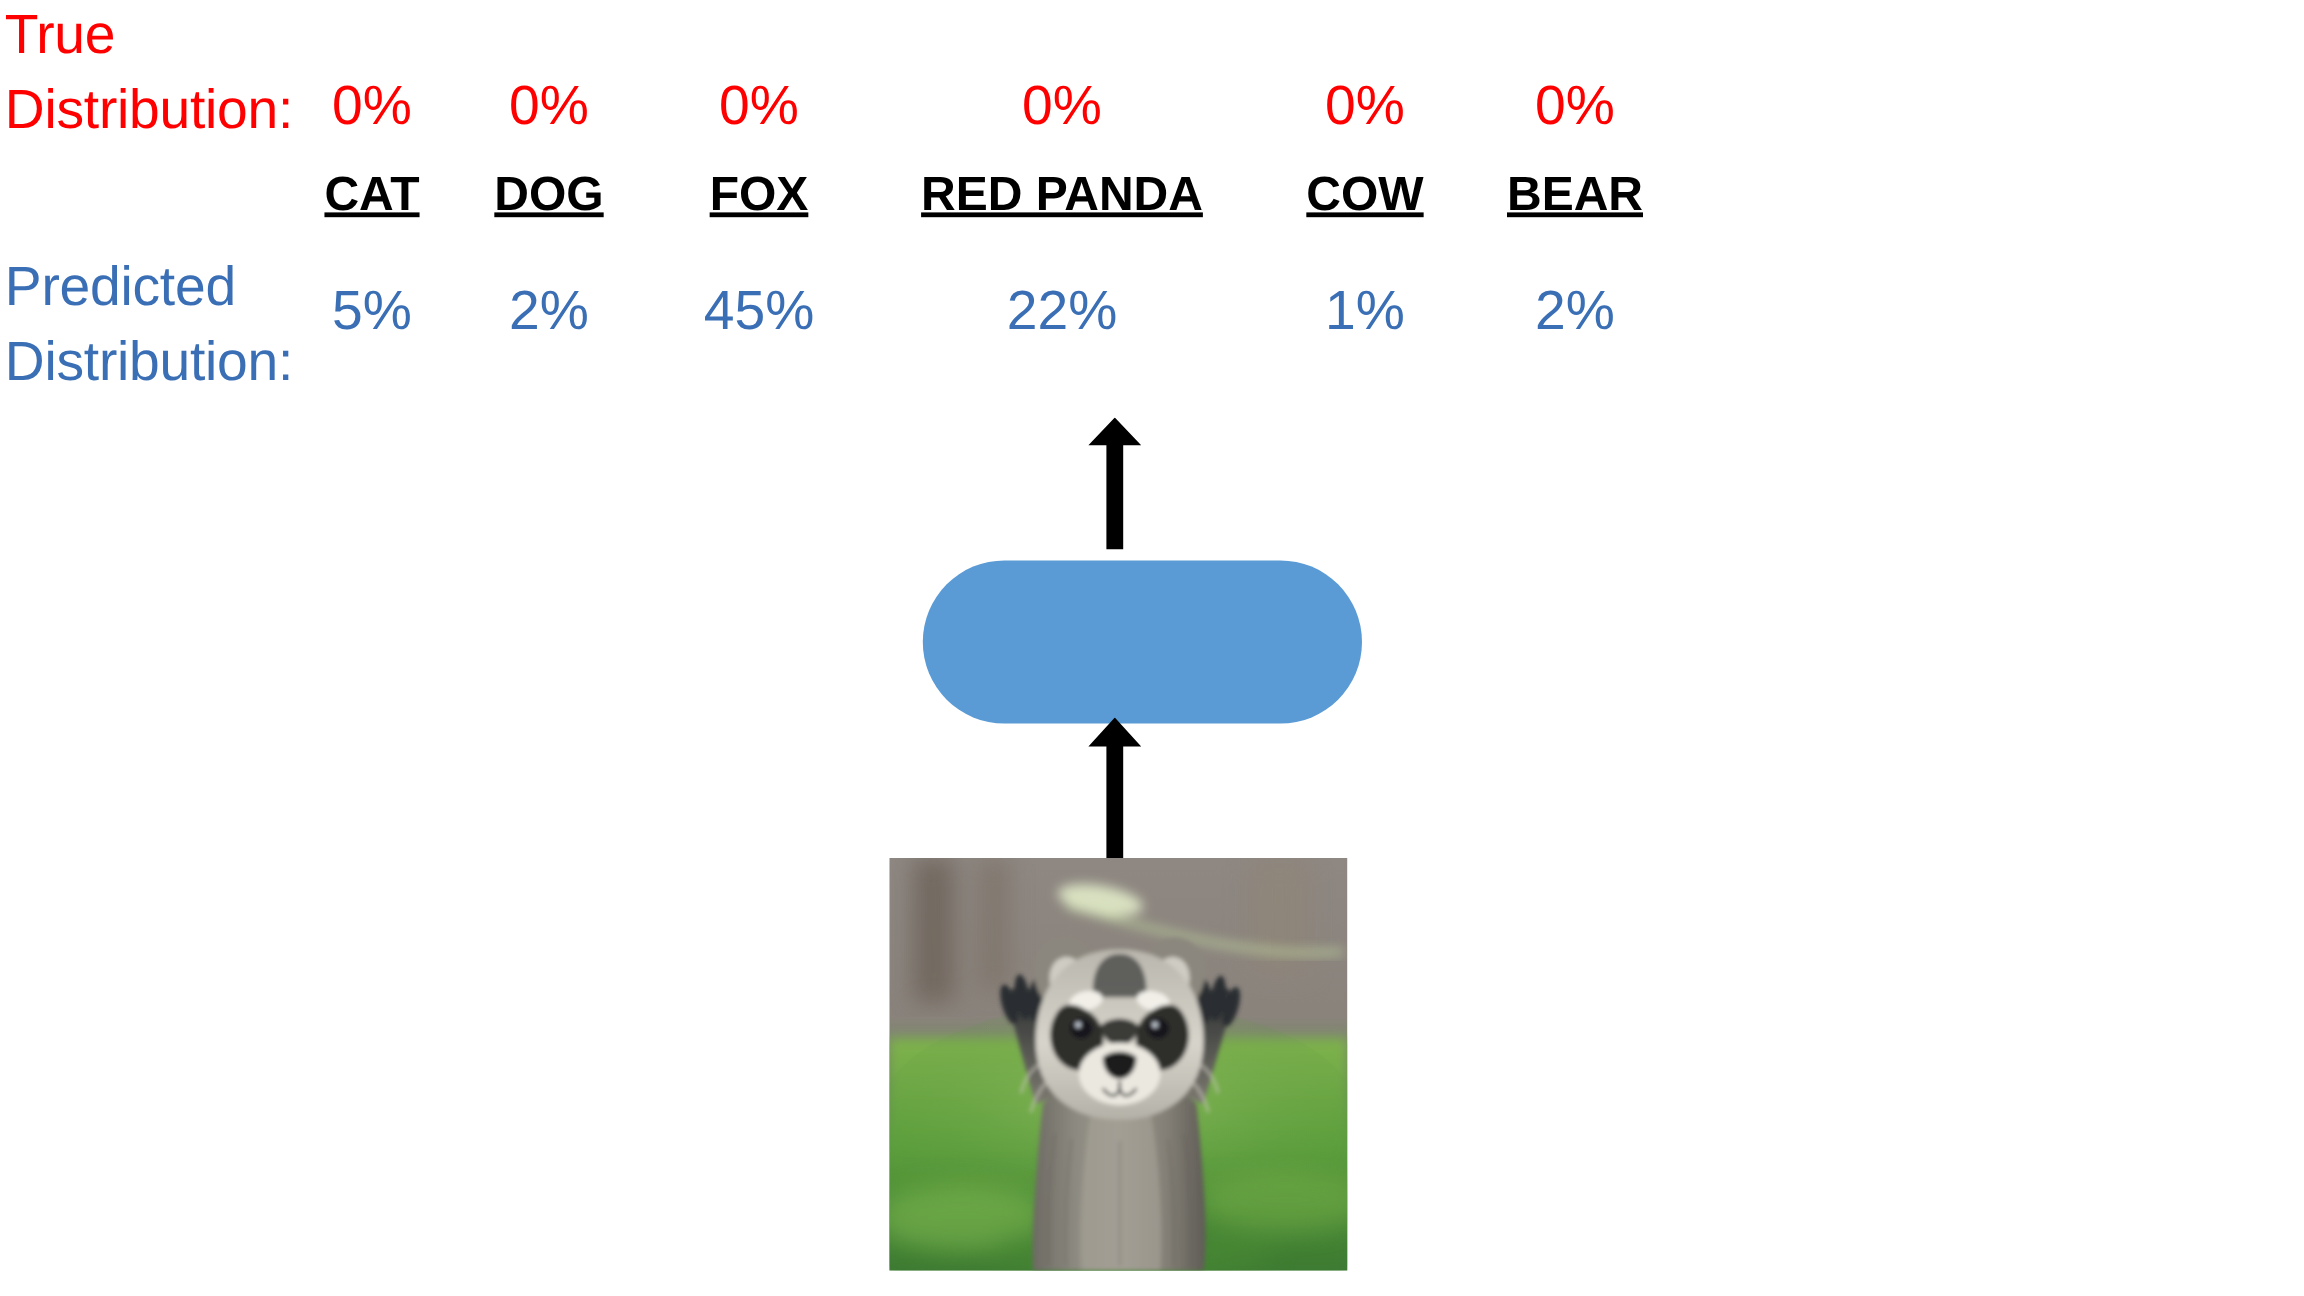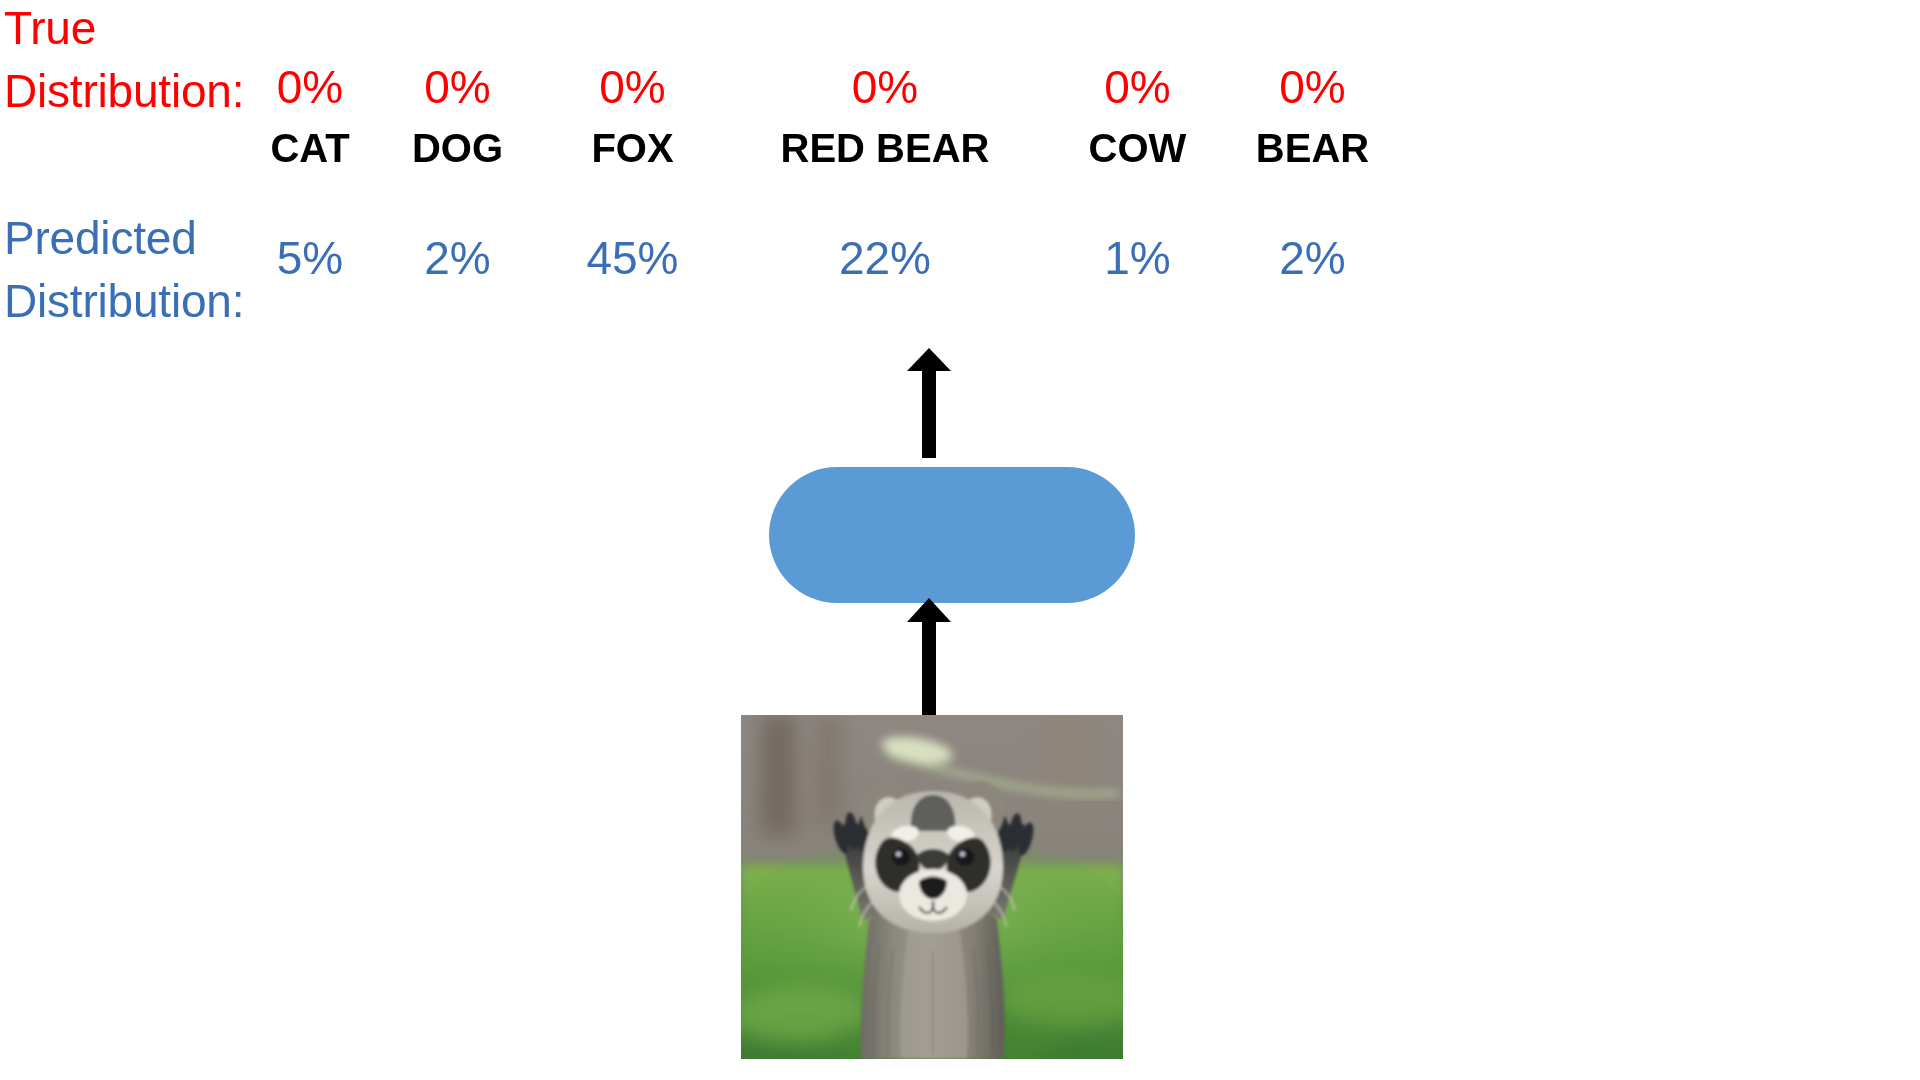--- a/index.html
+++ b/index.html
@@ -45,22 +45,23 @@
   }
 
   
   #class-row {
     position: absolute;
     left: 250px;
     top: 128px;
     width: 1670px;
     height: 54px;
     display: flex;
-    align-items: flex-start;
+    align-items: flex-end;
     color: #000000;
+    text-decoration: underline;
   }
   .class-label {
     font-size: 40px;
     font-weight: bold;
     text-align: center;
     white-space: nowrap;
     line-height: 1;
   }
 
   
@@ -143,21 +144,21 @@
   <div class="pct c2" style="color:#FF0000">0%</div>
   <div class="pct c3" style="color:#FF0000">0%</div>
   <div class="pct c5" style="color:#FF0000">0%</div>
   <div class="pct c6" style="color:#FF0000">0%</div>
 </div>
 
 <div id="class-row">
   <div class="class-label c0">CAT</div>
   <div class="class-label c1">DOG</div>
   <div class="class-label c2">FOX</div>
-  <div class="class-label c3">RED BEAR</div>
+  <div class="class-label c3">RED PANDA</div>
   <div class="class-label c5">COW</div>
   <div class="class-label c6">BEAR</div>
 </div>
 
 <div class="dist-label" id="pred-label" style="color:#3A6FB5">
   <div>Predicted</div>
   <div>Distribution:</div>
 </div>
 
 <div class="pct-row" id="pred-pcts">

